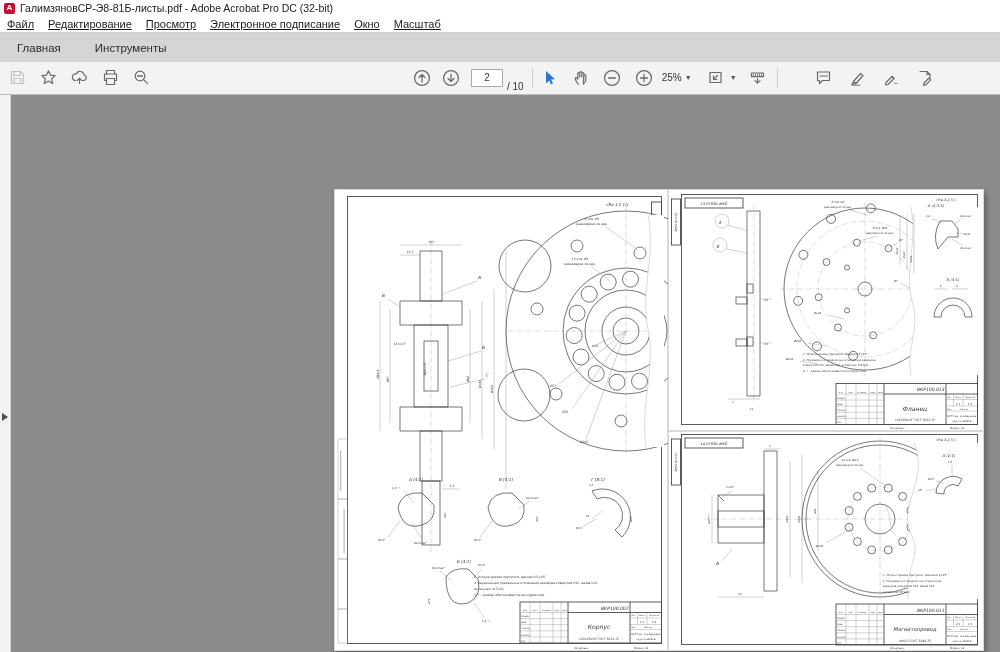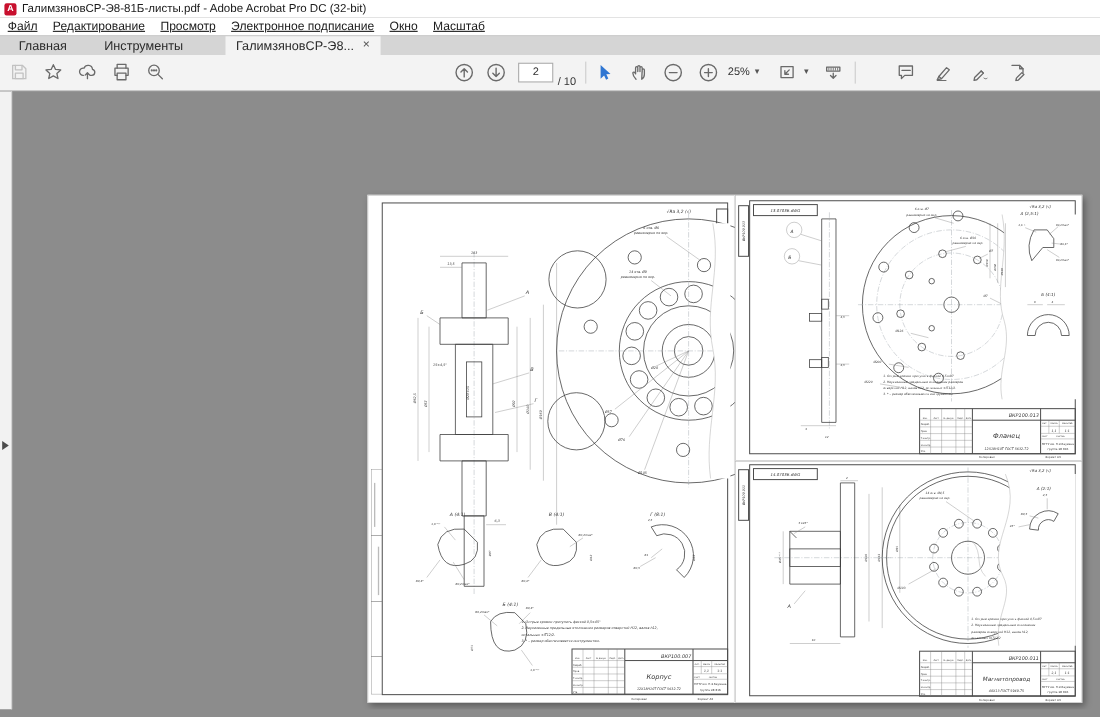--- a/index.html
+++ b/index.html
@@ -4,21 +4,21 @@
 <style>
   html,body{margin:0;padding:0;width:1000px;height:652px;overflow:hidden;
     font-family:"Liberation Sans",sans-serif;background:#8c8c8c;}
   
   .titlebar{height:16px;background:#fff;display:flex;align-items:center;gap:5px;
     padding-left:4px;font-size:10.5px;color:#1b1b1b;}
   .appicon{width:11px;height:11px;background:#c8102e;border-radius:2px;color:#fff;
     font-size:8px;font-weight:bold;display:flex;align-items:center;justify-content:center;line-height:1;}
   .menubar{height:16px;background:#fff;display:flex;align-items:center;font-size:11px;color:#1b1b1b;}
   .menu-item{padding:0 7px;cursor:default;text-decoration:underline;}
-  .tabbar{height:18px;background:#d5d5d5;display:flex;align-items:stretch;font-size:11.5px;color:#2b2b2b;border-top:1px solid #cfcfcf;box-sizing:border-box;}
+  .tabbar{height:30px;background:#d5d5d5;display:flex;align-items:stretch;font-size:11.5px;color:#2b2b2b;border-top:1px solid #cfcfcf;box-sizing:border-box;}
   .tab{display:flex;align-items:center;padding:0 17px;}
   .tab.doc{background:#f3f3f3;margin-left:21px;padding:0 10px;gap:8px;min-width:104px;}
   .tab .close{color:#555;font-size:11px;line-height:1;}
   .toolbar{height:33px;background:#f3f3f3;border-bottom:1px solid #bdbdbd;position:relative;box-sizing:border-box;}
   .tgroup{position:absolute;top:0;bottom:1px;display:flex;align-items:center;}
   .tbtn{width:23px;height:24px;display:flex;align-items:center;justify-content:center;border-radius:2px;}
   .tbtn svg{stroke:#6a6a6a;fill:none;stroke-width:1.2;stroke-linecap:round;stroke-linejoin:round;}
   .tbtn.disabled svg{stroke:#c2c2c2;}
   .sep{width:1px;height:20px;background:#cccccc;margin:0 4px;}
   .pagebox{width:30px;height:16px;background:#fff;border:1px solid #aaa;font-size:10px;color:#333;
@@ -62,24 +62,20 @@
   <span class="menu-item">Масштаб</span>
 </div>
 
 <div class="tabbar">
   <div class="tab">
       <span>Главная</span>
     </div>
   <div class="tab">
       <span>Инструменты</span>
     </div>
-  <div class="tab doc">
-    <span>ГалимзяновСР-Э8...</span>
-    <span class="close">×</span>
-  </div>
 </div>
 
 <div class="toolbar">
   <div class="tgroup" style="left:6px;gap:8px;">
     <div class="tbtn disabled">
         <svg width="17" height="17" viewBox="0 0 17 17">
           <path d="M2.5 2.5h9l3 3v9h-12z"></path>
           <path d="M5 2.5v4h6v-4"></path>
           <rect x="5" y="9.5" width="7" height="5"></rect>
         </svg>

